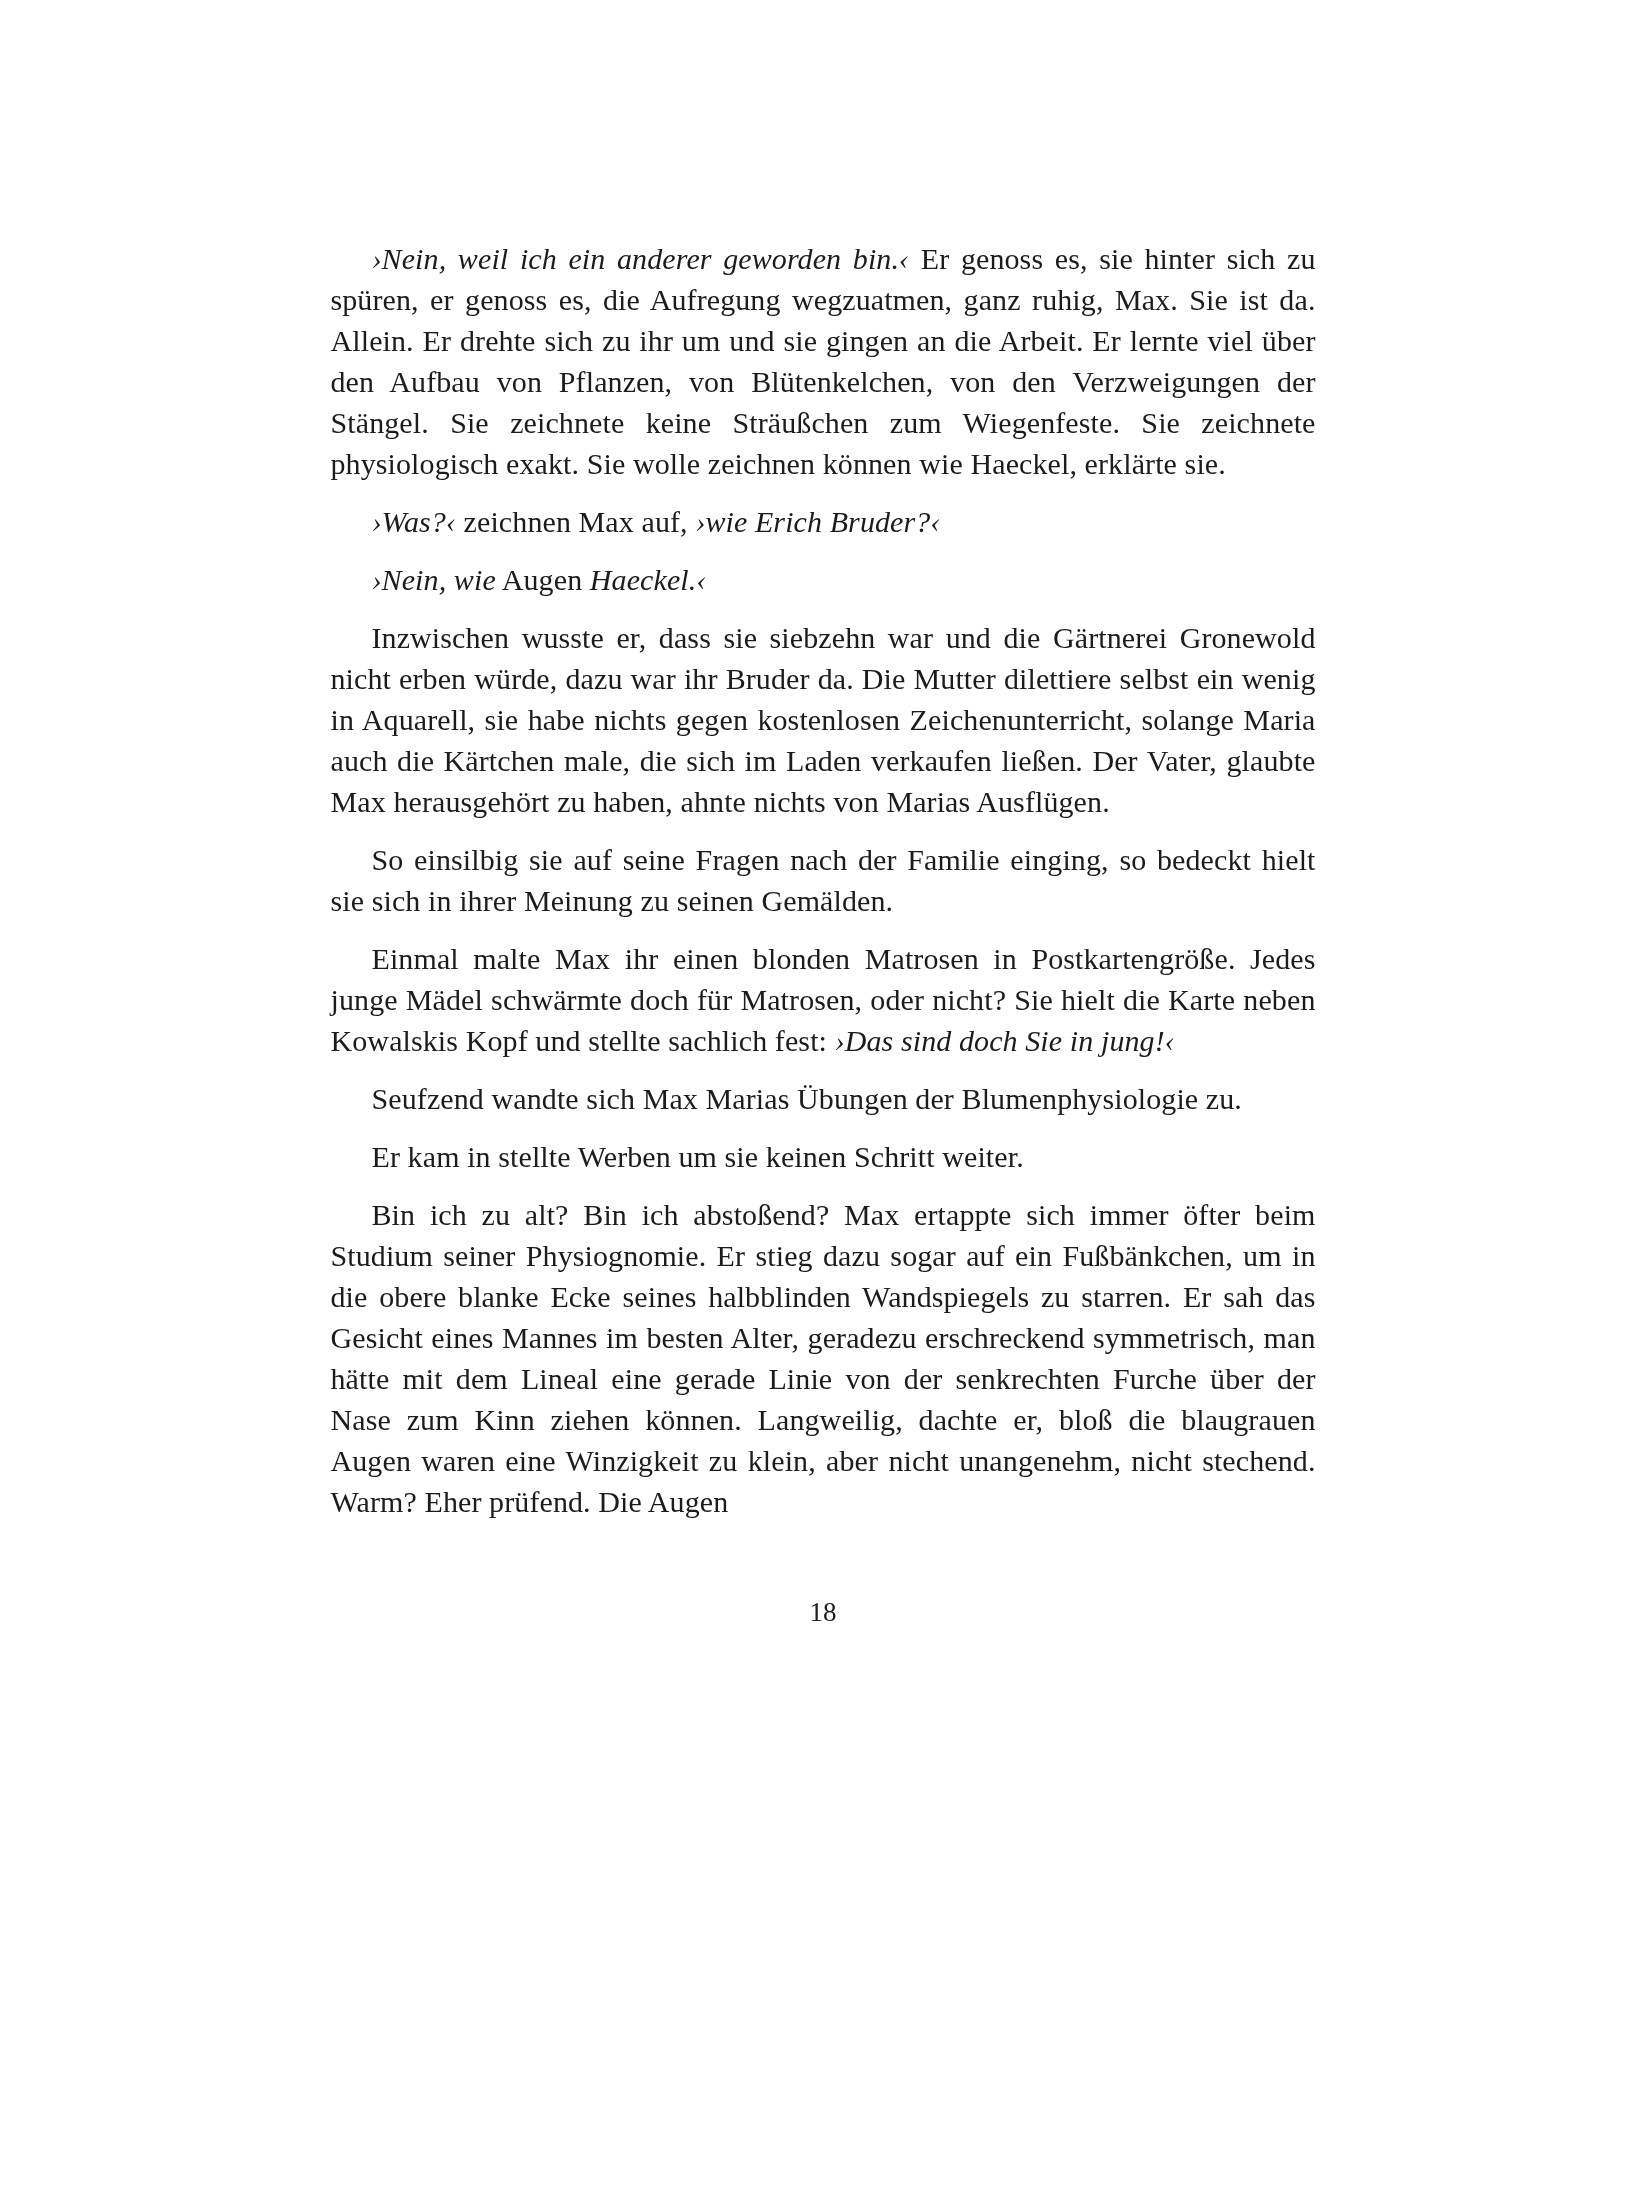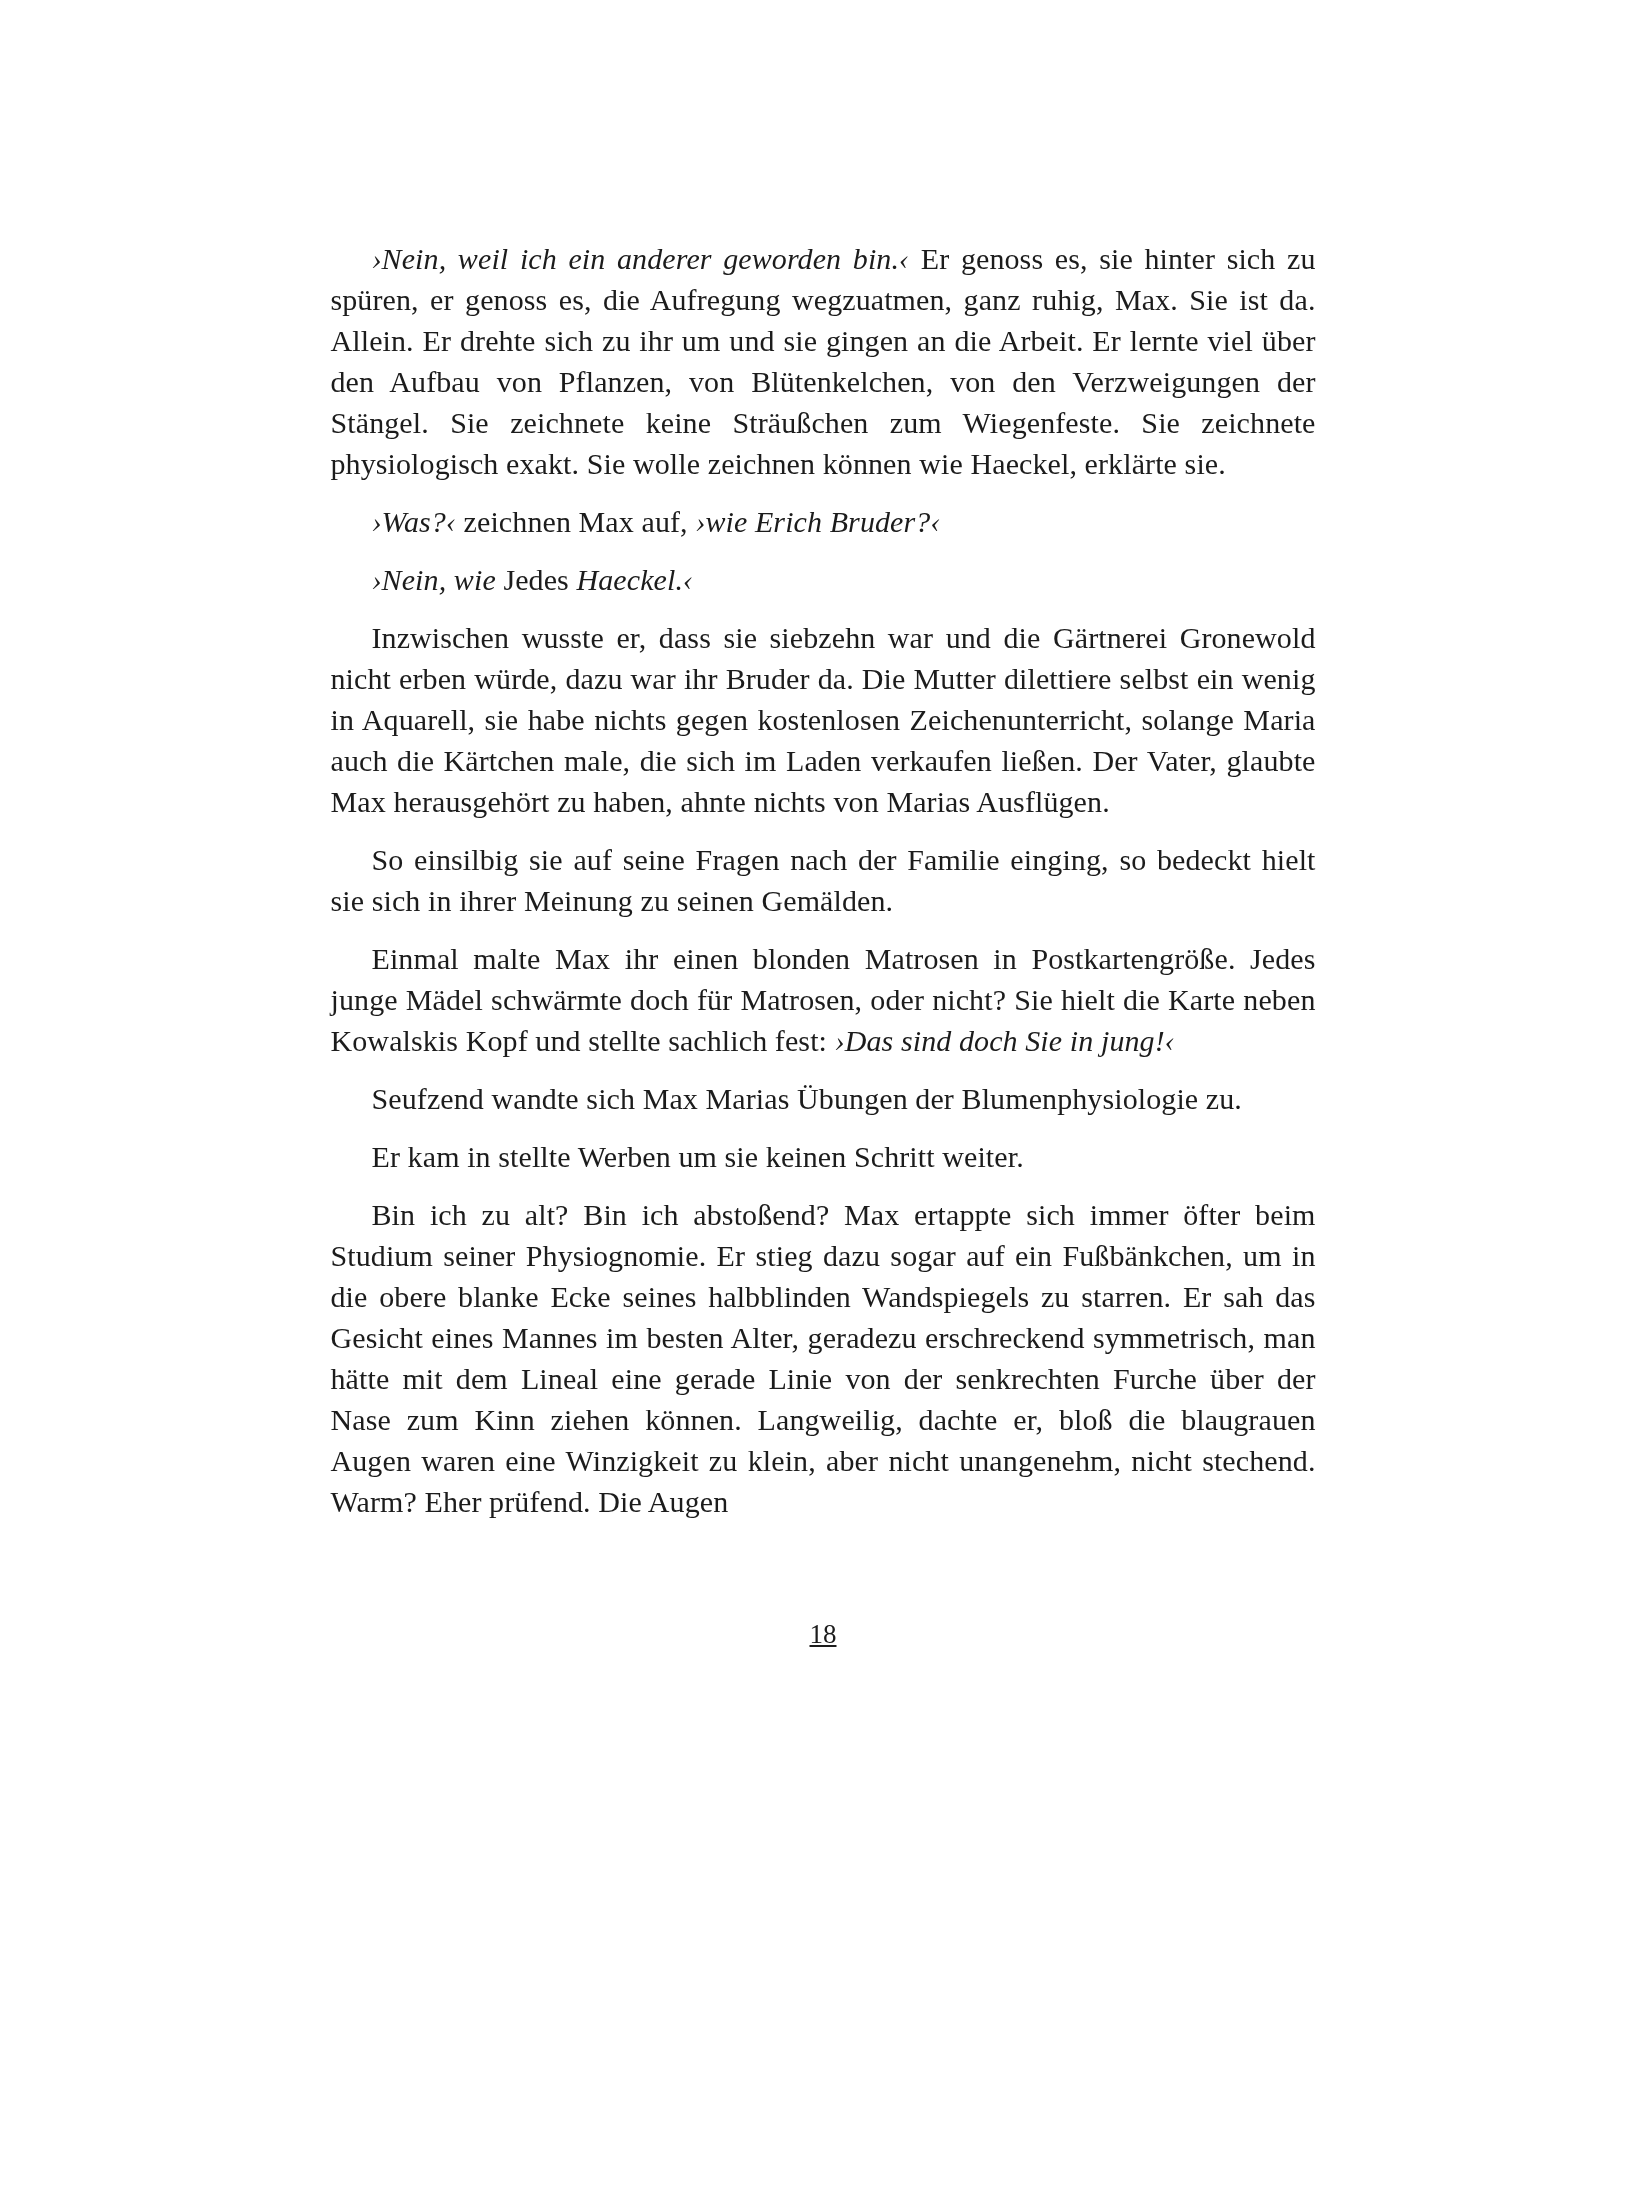--- a/index.html
+++ b/index.html
@@ -38,37 +38,36 @@
     padding: 0;
     text-indent: 41px;
   }
   .seg-italic {
     font-style: italic;
   }
   .seg-normal {
     font-style: normal;
   }
   .folio {
-    margin-top: 99px;
+    margin-top: 77px;
     text-align: center;
     font-size: 27px;
     line-height: 27px;
     font-variant-numeric: oldstyle-nums;
     color: #1c1c1c;
-    text-decoration: underline;
   }
 </style>
 </head>
 <body>
 
 <div class="book-page">
   <div class="text-block" id="text-block">
       <p><span class="seg-italic">›Nein, weil ich ein anderer geworden bin.‹</span><span class="seg-normal"> Er genoss es, sie hinter sich zu spüren, er genoss es, die Aufregung wegzuatmen, ganz ruhig, Max. Sie ist da. Allein. Er drehte sich zu ihr um und sie gingen an die Arbeit. Er lernte viel über den Aufbau von Pflanzen, von Blütenkelchen, von den Verzweigungen der Stängel. Sie zeichnete keine Sträußchen zum Wiegenfeste. Sie zeichnete physiologisch exakt. Sie wolle zeichnen können wie Haeckel, erklärte sie.</span></p>
       <p><span class="seg-italic">›Was?‹</span><span class="seg-normal"> zeichnen Max auf, </span><span class="seg-italic">›wie Erich Bruder?‹</span></p>
-      <p><span class="seg-italic">›Nein, wie</span><span class="seg-normal"> Jedes </span><span class="seg-italic">Haeckel.‹</span></p>
+      <p><span class="seg-italic">›Nein, wie</span><span class="seg-normal"> Augen </span><span class="seg-italic">Haeckel.‹</span></p>
       <p><span class="seg-normal">Inzwischen wusste er, dass sie siebzehn war und die Gärtnerei Gronewold nicht erben würde, dazu war ihr Bruder da. Die Mutter dilettiere selbst ein wenig in Aquarell, sie habe nichts gegen kostenlosen Zeichenunterricht, solange Maria auch die Kärtchen male, die sich im Laden verkaufen ließen. Der Vater, glaubte Max herausgehört zu haben, ahnte nichts von Marias Ausflügen.</span></p>
       <p><span class="seg-normal">So einsilbig sie auf seine Fragen nach der Familie einging, so bedeckt hielt sie sich in ihrer Meinung zu seinen Gemälden.</span></p>
       <p><span class="seg-normal">Einmal malte Max ihr einen blonden Matrosen in Postkartengröße. Jedes junge Mädel schwärmte doch für Matrosen, oder nicht? Sie hielt die Karte neben Kowalskis Kopf und stellte sachlich fest: </span><span class="seg-italic">›Das sind doch Sie in jung!‹</span></p>
       <p><span class="seg-normal">Seufzend wandte sich Max Marias Übungen der Blumenphysiologie zu.</span></p>
       <p><span class="seg-normal">Er kam in stellte Werben um sie keinen Schritt weiter.</span></p>
       <p><span class="seg-normal">Bin ich zu alt? Bin ich abstoßend? Max ertappte sich immer öfter beim Studium seiner Physiognomie. Er stieg dazu sogar auf ein Fußbänkchen, um in die obere blanke Ecke seines halbblinden Wandspiegels zu starren. Er sah das Gesicht eines Mannes im besten Alter, geradezu erschreckend symmetrisch, man hätte mit dem Lineal eine gerade Linie von der senkrechten Furche über der Nase zum Kinn ziehen können. Langweilig, dachte er, bloß die blaugrauen Augen waren eine Winzigkeit zu klein, aber nicht unangenehm, nicht stechend. Warm? Eher prüfend. Die Augen</span></p>
     </div>
   <div class="folio">18</div>
 </div>
 

